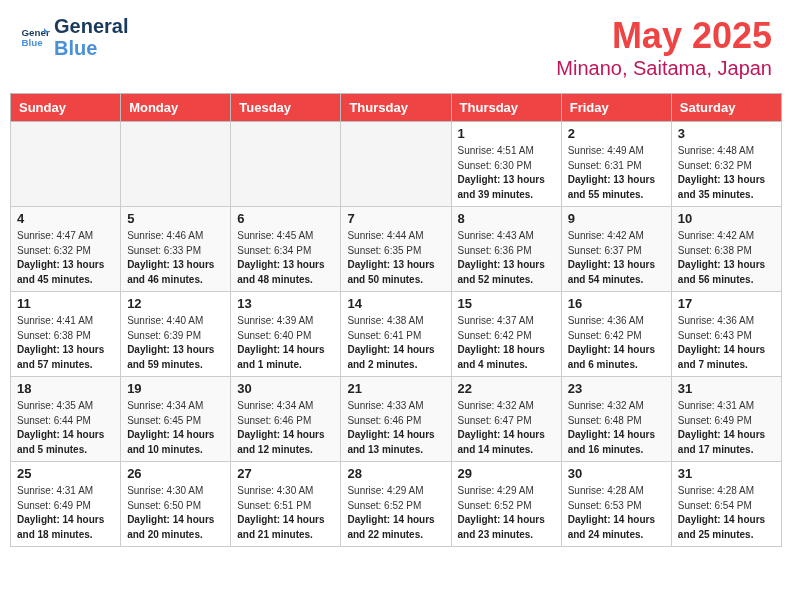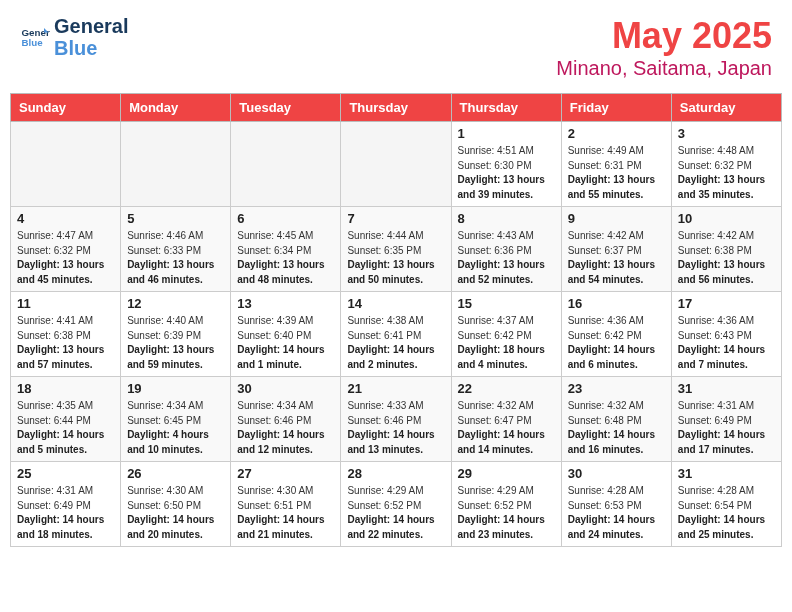--- a/index.html
+++ b/index.html
@@ -197,21 +197,21 @@
           <div class="day-info">Sunrise: 4:36 AM<br>Sunset: 6:43 PM<br><span class="daylight-label">Daylight: 14 hours and 7 minutes.</span></div>
         </td>
       </tr>
       <tr>
         <td>
           <span class="day-number">18</span>
           <div class="day-info">Sunrise: 4:35 AM<br>Sunset: 6:44 PM<br><span class="daylight-label">Daylight: 14 hours and 5 minutes.</span></div>
         </td>
         <td>
           <span class="day-number">19</span>
-          <div class="day-info">Sunrise: 4:34 AM<br>Sunset: 6:45 PM<br><span class="daylight-label">Daylight: 4 hours and 10 minutes.</span></div>
+          <div class="day-info">Sunrise: 4:34 AM<br>Sunset: 6:45 PM<br><span class="daylight-label">Daylight: 14 hours and 10 minutes.</span></div>
         </td>
         <td>
           <span class="day-number">30</span>
           <div class="day-info">Sunrise: 4:34 AM<br>Sunset: 6:46 PM<br><span class="daylight-label">Daylight: 14 hours and 12 minutes.</span></div>
         </td>
         <td>
           <span class="day-number">21</span>
           <div class="day-info">Sunrise: 4:33 AM<br>Sunset: 6:46 PM<br><span class="daylight-label">Daylight: 14 hours and 13 minutes.</span></div>
         </td>
         <td>

